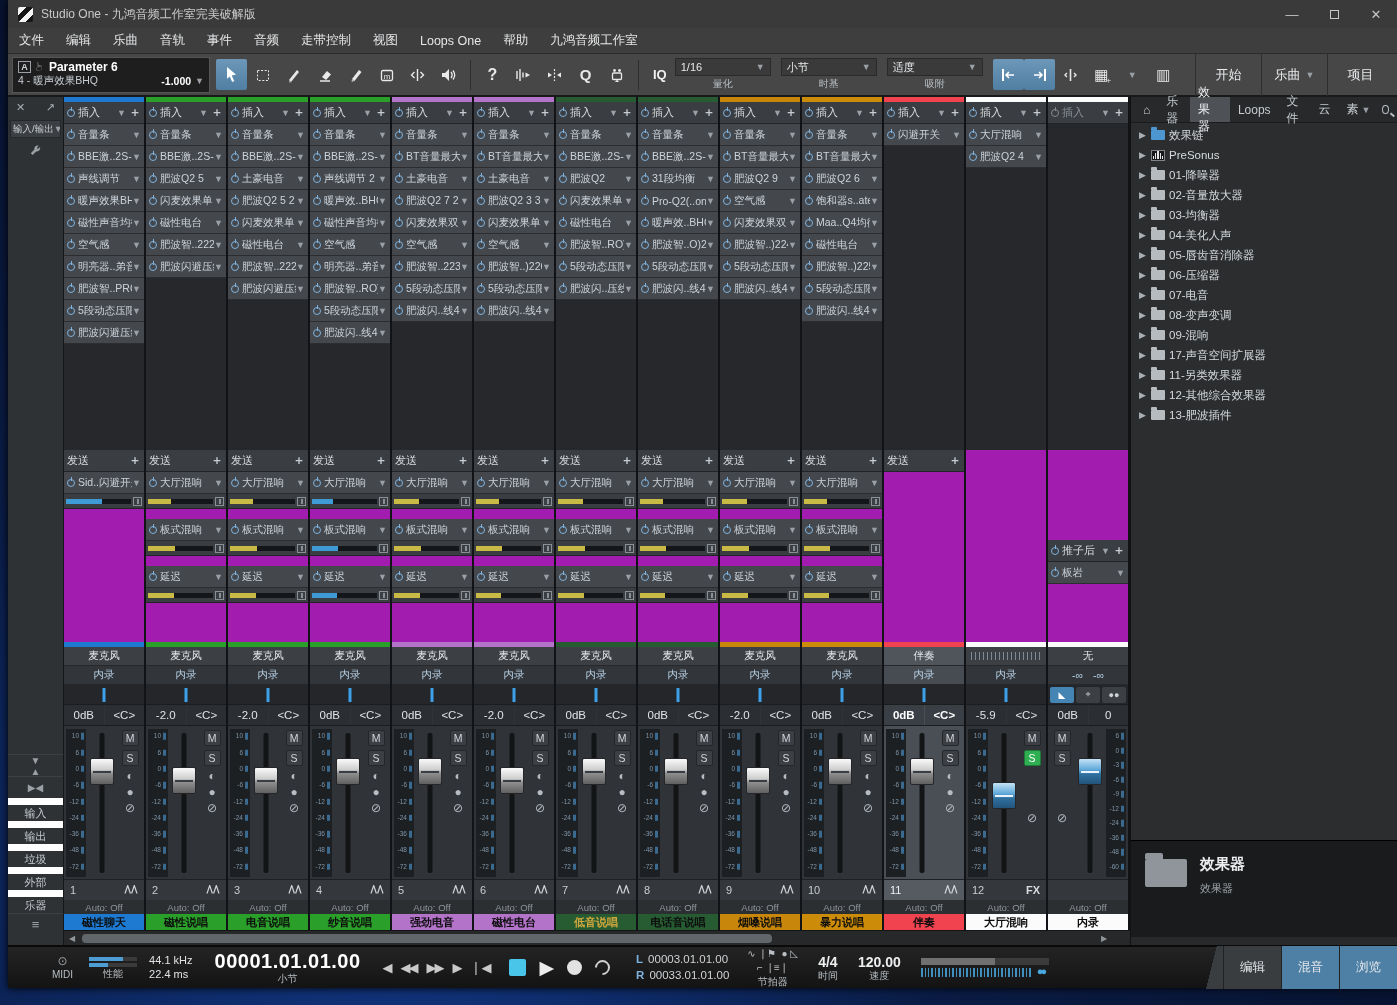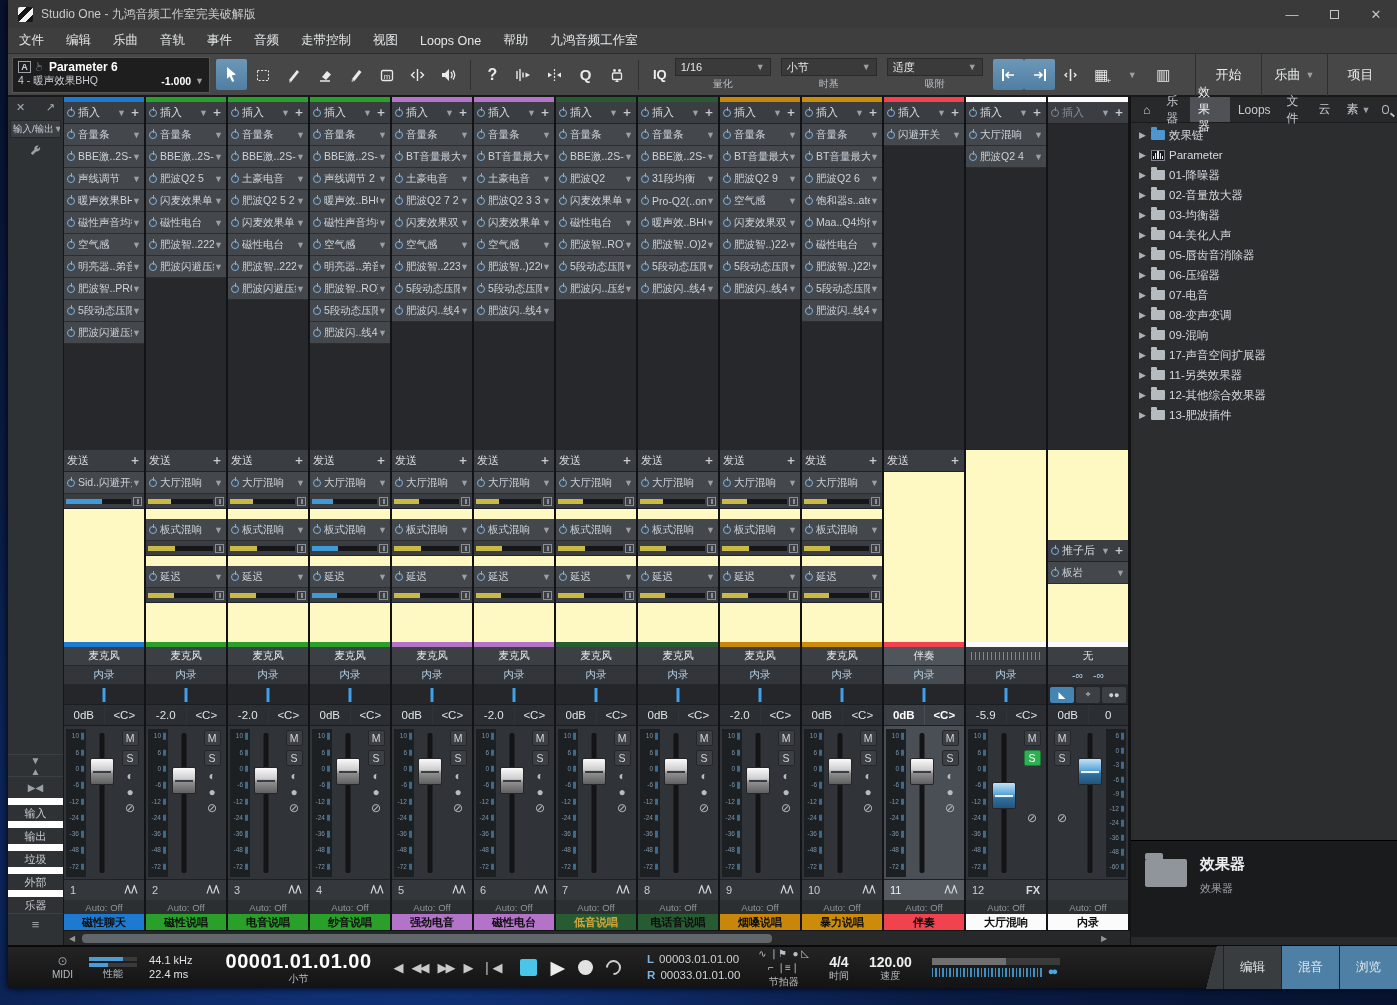--- a/index.html
+++ b/index.html
@@ -42,21 +42,21 @@
   .rail-wr{height:22px;display:flex;align-items:center;justify-content:center}
   .rail-fill{flex:1}
   .rail-it{height:23px;border-top:7px solid #ffffff;display:flex;align-items:center;justify-content:center;font-size:11px;color:#c3c8cd}
   .rail-ic{height:22px;border-top:1px solid #3c4043;display:flex;align-items:center;justify-content:center;font-size:10px;color:#9aa0a6}
   
   .channels-wrap{width:1066px;display:flex;flex-direction:column;background:#1d1f21}
   .channels{height:833px;display:flex}
   .ch{width:82px;border-right:2px solid #121316;display:flex;flex-direction:column;background:#26282b}
   .colorbar{height:5px;flex:0 0 auto}
   .z-ins{height:353px;display:flex;flex-direction:column;background:#26282b}
-  .z-snd{height:192px;background:#fef9c3;display:flex;flex-direction:column}
+  .z-snd{height:192px;background:#a21caf;display:flex;flex-direction:column}
   .z-strip{flex:1;display:flex;flex-direction:column;background:#303337}
   .hdr{height:22px;background:#3a3d41;display:flex;align-items:center;padding:0 3px;font-size:11px;color:#d8dcdf;border-bottom:1px solid #222426;flex:0 0 auto}
   .hdr .plus{margin-left:3px;color:#c6ccd2;font-weight:bold;font-size:12px}
   .hdr .caret{margin-left:auto}
   .hdr.dim{color:#8a9096}
   .slot{height:22px;background:#44484d;border-bottom:1px solid #2b2d30;display:flex;align-items:center;padding:0 3px;font-size:10.5px;color:#ccd3da;white-space:nowrap;overflow:hidden;flex:0 0 auto}
   .slot .slbl{overflow:hidden;text-overflow:clip;white-space:nowrap}
   .slot .caret{margin-left:auto}
   .pwr{flex:0 0 auto;width:8px;height:8px;border:1.3px solid #7fb2dc;border-radius:50%;margin-right:3px;position:relative}
   .pwr::after{content:"";position:absolute;left:2.6px;top:-2.6px;width:1.4px;height:4px;background:#7fb2dc}
@@ -1999,21 +1999,21 @@
           </div>
           <div class="trow">
             <span class="texp">▶</span>
             <span class="plogo">
               <i style="height: 3px;"></i>
               <i style="height: 6px;"></i>
               <i style="height: 8px;"></i>
               <i style="height: 6px;"></i>
               <i style="height: 3px;"></i>
             </span>
-            <span>Parameter</span>
+            <span>PreSonus</span>
           </div>
           <div class="trow">
             <span class="texp">▶</span>
             <span class="folder"></span>
             <span>01-降噪器</span>
           </div>
           <div class="trow">
             <span class="texp">▶</span>
             <span class="folder"></span>
             <span>02-音量放大器</span>
@@ -2097,21 +2097,21 @@
         </div>
       <div class="perfbar">
           <i style="width:40%"></i>
         </div>
       <span class="tglabel">性能</span>
     </div>
     <div class="rates">
       <div>44.1 kHz</div>
       <div>22.4 ms</div>
     </div>
-    <div class="tg" style="margin-left:33px">
+    <div class="tg" style="margin-left:22px">
       <span class="bigtime">00001.01.01.00</span>
       <span class="tglabel">小节</span>
     </div>
     <div style="display:flex;align-items:center;margin-left:18px;gap:2px">
       <span class="tbt">◀</span>
       <span class="tbt">◀◀</span>
       <span class="tbt">▶▶</span>
       <span class="tbt">▶</span>
       <span class="tbt" style="letter-spacing:0">❘◀</span>
     </div>

